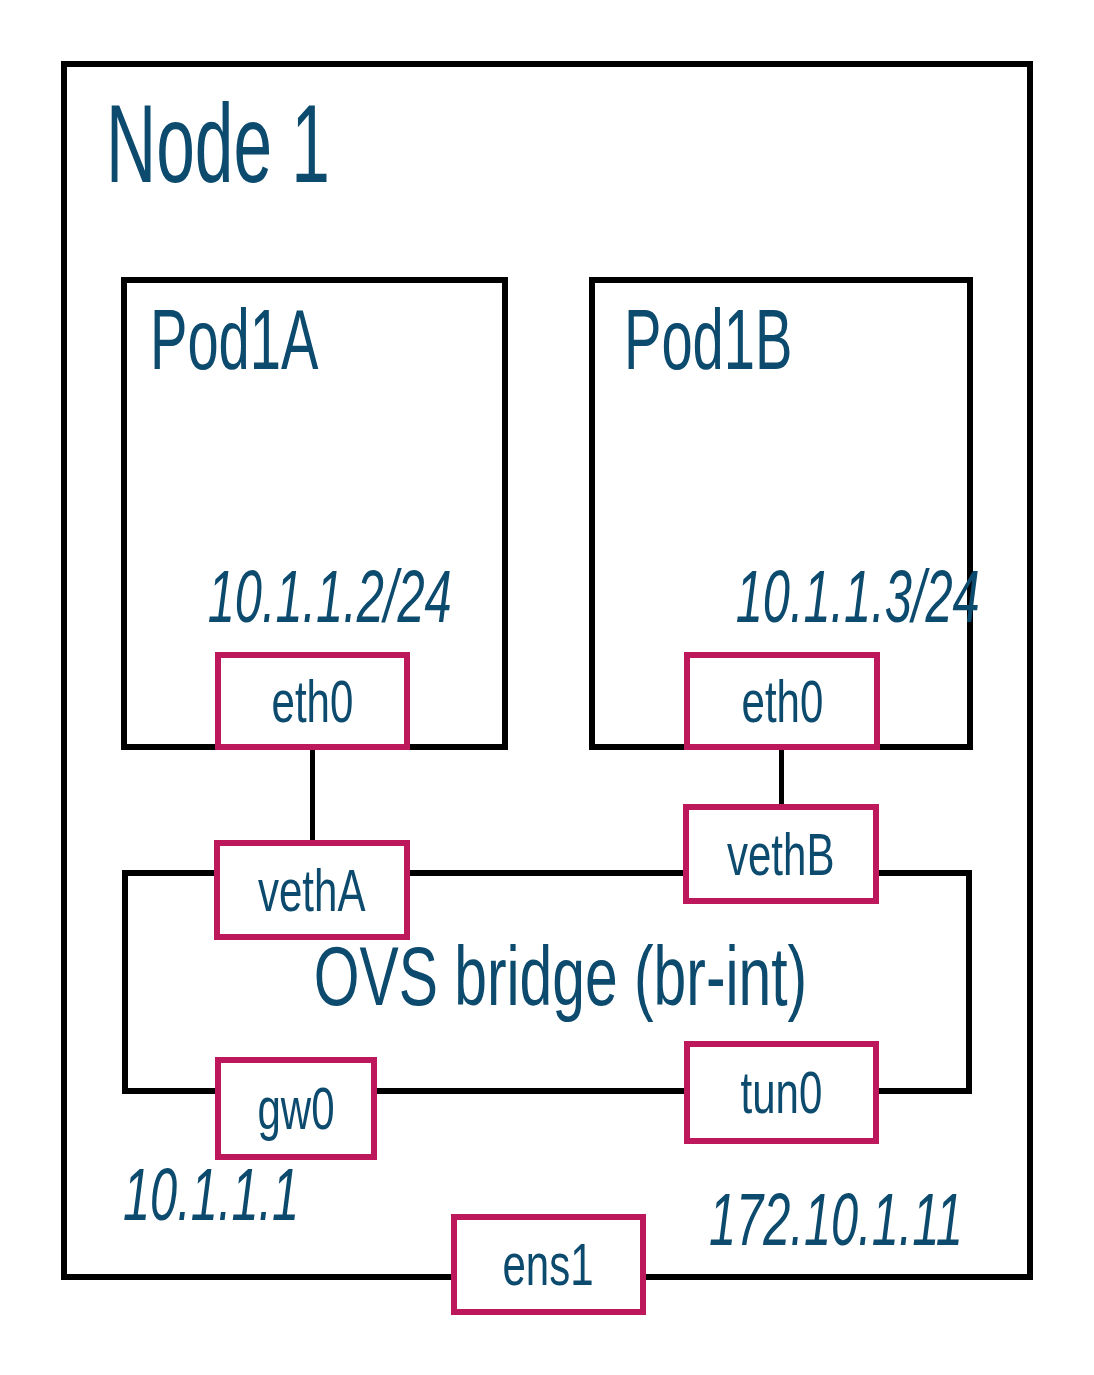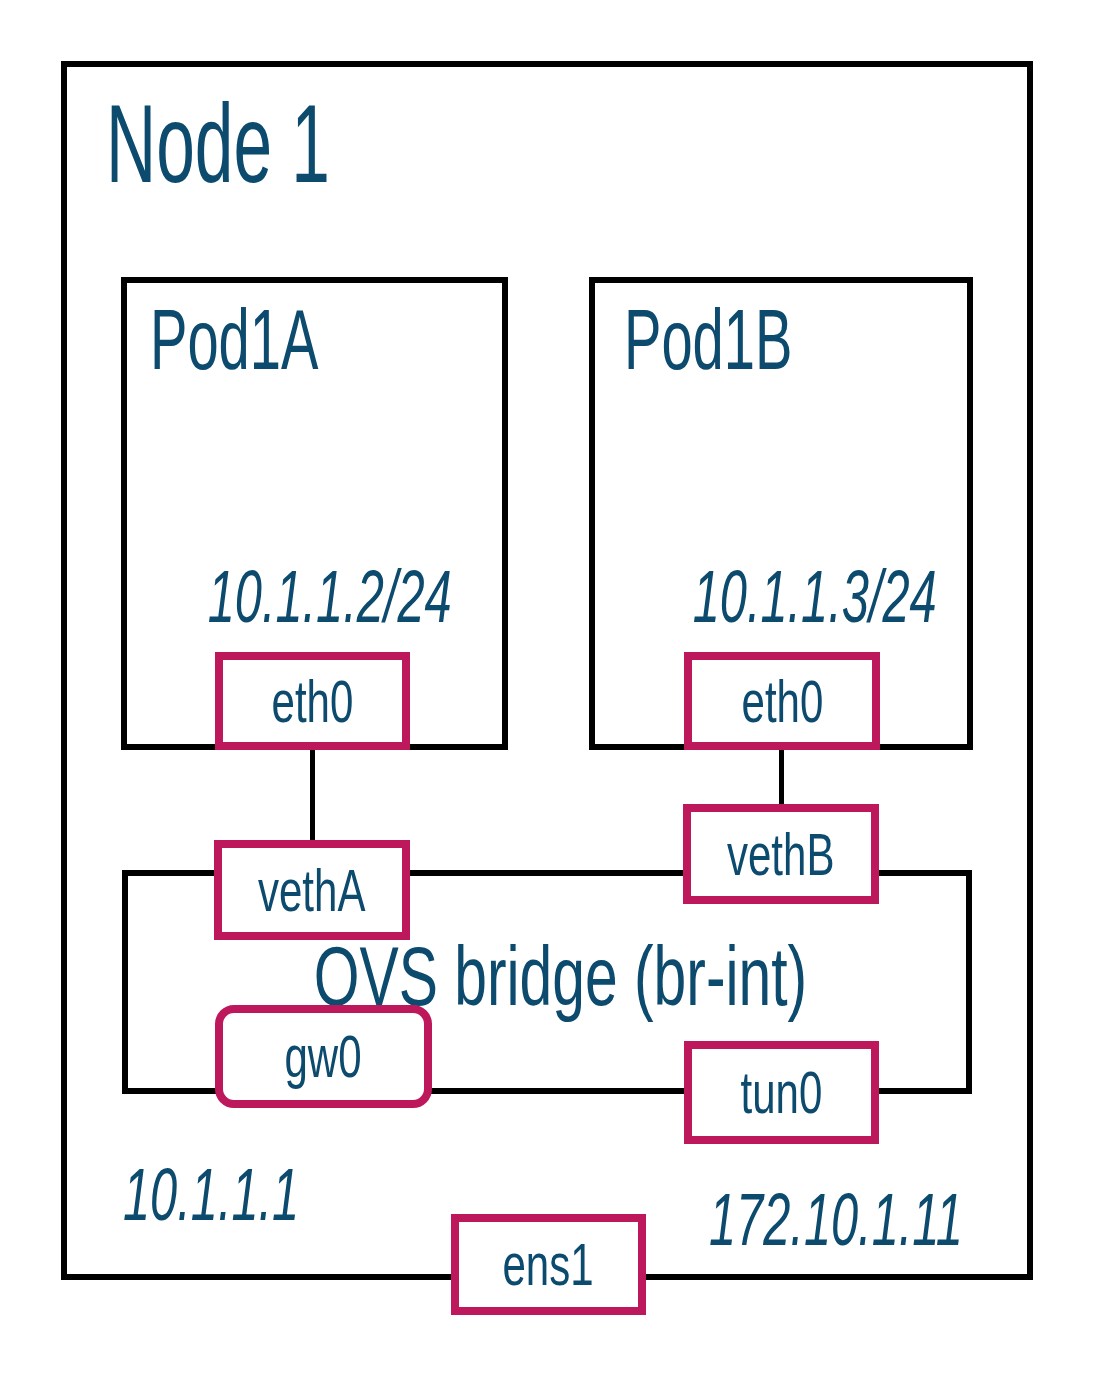--- a/index.html
+++ b/index.html
@@ -18,21 +18,21 @@
   }
   .rect {
     position: absolute;
     border: 6px solid #000000;
     background: #ffffff;
     box-sizing: border-box;
   }
   .rect.transparent { background: transparent; }
   .port {
     position: absolute;
-    border: 8px solid #be185d;
+    border: 6px solid #be185d;
     background: #ffffff;
     box-sizing: border-box;
     display: flex;
     align-items: center;
     justify-content: center;
   }
   .line {
     position: absolute;
     background: #000000;
   }
@@ -72,21 +72,21 @@
   <div class="txt t-pod" style="left:150px; top:297px;">
     <span class="cd">Pod1A</span>
   </div>
   <div class="txt t-pod" style="left:624px; top:297px;">
     <span class="cd">Pod1B</span>
   </div>
 
   <div class="txt t-ip" style="left:121px; top:559px; width:417px;">
     <span class="cd-ic">10.1.1.2/24</span>
   </div>
-  <div class="txt t-ip" style="left:589px; top:559px; width:452px;">
+  <div class="txt t-ip" style="left:589px; top:559px; width:452px;padding-left:43px;">
     <span class="cd-ic">10.1.1.3/24</span>
   </div>
 
   <div class="rect" style="left:122px; top:870px; width:850px; height:224px;"></div>
 
   <div class="line" style="left:310px; top:745px; width:5px; height:100px;"></div>
   <div class="line" style="left:779px; top:745px; width:5px; height:100px;"></div>
 
   <div class="port t-port" style="left:215px; top:652px; width:195px; height:98px;">
     <span class="cd-c">eth0</span>
@@ -99,21 +99,21 @@
     <span class="cd-c">vethA</span>
   </div>
   <div class="port t-port" style="left:683px; top:804px; width:196px; height:100px;">
     <span class="cd-c">vethB</span>
   </div>
 
   <div class="txt t-ovs" style="left:135px; top:934px; width:850px;">
     <span class="cd-c">OVS bridge (br-int)</span>
   </div>
 
-  <div class="port t-port" style="left:215px; top:1005px; width:217px; height:103px;border-radius:19px;">
+  <div class="port t-port" style="left:215px; top:1057px; width:162px; height:103px;">
     <span class="cd-c">gw0</span>
   </div>
   <div class="port t-port" style="left:684px; top:1027px; width:195px; height:103px;margin-top:14px;">
     <span class="cd-c">tun0</span>
   </div>
 
   <div class="txt t-ip-l" style="left:123px; top:1125px;margin-top:32px;">
     <span class="cd-i">10.1.1.1</span>
   </div>
 

